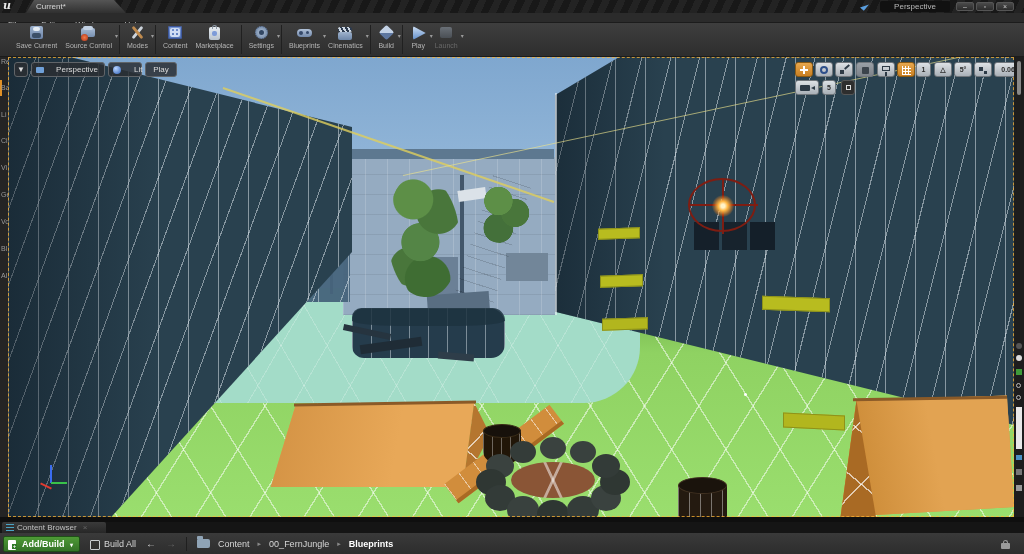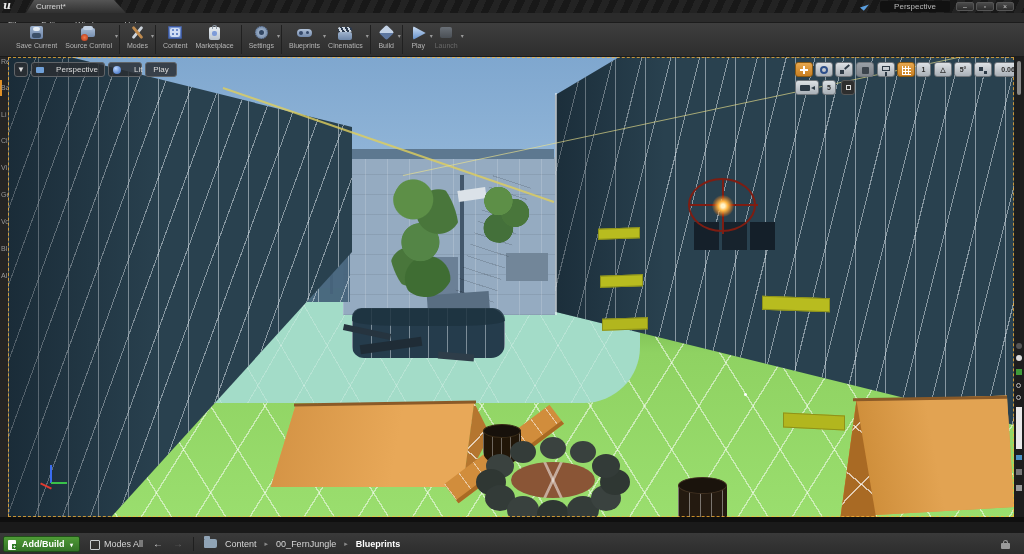--- a/index.html
+++ b/index.html
@@ -431,30 +431,38 @@
     <div class="abs" style="left:2px;top:312px;width:6px;height:6px;background:#3f9a3a;"></div>
     <div class="abs" style="left:2px;top:326px;width:5px;height:5px;border:1px solid #bbb;border-radius:50%;"></div>
     <div class="abs" style="left:2px;top:338px;width:5px;height:5px;border:1px solid #bbb;border-radius:50%;"></div>
     <div class="abs" style="left:2px;top:350px;width:6px;height:42px;background:#e8e8e8;"></div>
     <div class="abs" style="left:2px;top:398px;width:6px;height:5px;background:#4a90c4;"></div>
     <div class="abs" style="left:2px;top:412px;width:6px;height:6px;background:#777;"></div>
     <div class="abs" style="left:2px;top:428px;width:6px;height:6px;background:#999;"></div>
   </div>
 
   <div id="cb-gap" class="abs"></div>
+  <div id="cb-tabrow" class="abs">
+    <div id="cb-tab" class="abs">
+      <span class="abs" style="left:4px;top:2px;width:8px;height:7px;background:
+        repeating-linear-gradient(0deg,#4aa3c4 0 1px,transparent 1px 3px);"></span>
+      <span style="margin-left:15px;">Content Browser</span>
+      <span style="color:#666;margin-left:4px;">×</span>
+    </div>
+  </div>
   <div id="cb-bar" class="abs">
     <div id="add-import">
       <span class="abs" style="left:4px;top:3px;width:8px;height:10px;background:#fff;border-radius:1px;"></span>
       <span class="abs" style="left:8px;top:7px;width:5px;height:5px;background:#2f7a26;color:#fff;font-size:6px;line-height:5px;text-align:center;">+</span>
       <span>Add/Build</span>
       <span style="font-size:6px;margin-left:3px;">▾</span>
     </div>
     <div id="save-all">
       <span class="abs" style="left:0;top:1px;width:10px;height:10px;border:1px solid #c9cdd1;border-radius:1px;"></span>
-      <span>Modes All</span>
+      <span>Build All</span>
     </div>
     <span class="nav-arrow" style="color:#ddd;">←</span>
     <span class="nav-arrow" style="color:#666;">→</span>
     <span style="width:1px;height:14px;background:#1f1f1f;margin-left:10px;"></span>
     <span style="margin-left:10px;width:13px;height:9px;background:#90a4b6;border-radius:1px 2px 2px 1px;position:relative;">
         <span style="position:absolute;left:0;top:-3px;width:6px;height:3px;background:#90a4b6;border-radius:1px 1px 0 0;"></span>
       </span>
     <span class="crumb">Content</span>
     <span class="crumb-sep">▸</span>
     <span class="crumb">00_FernJungle</span>

